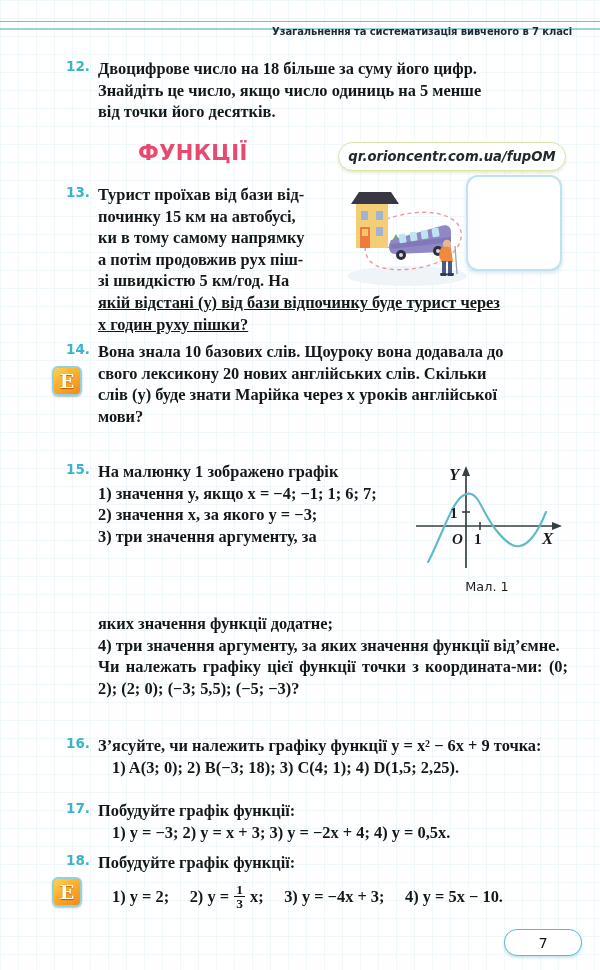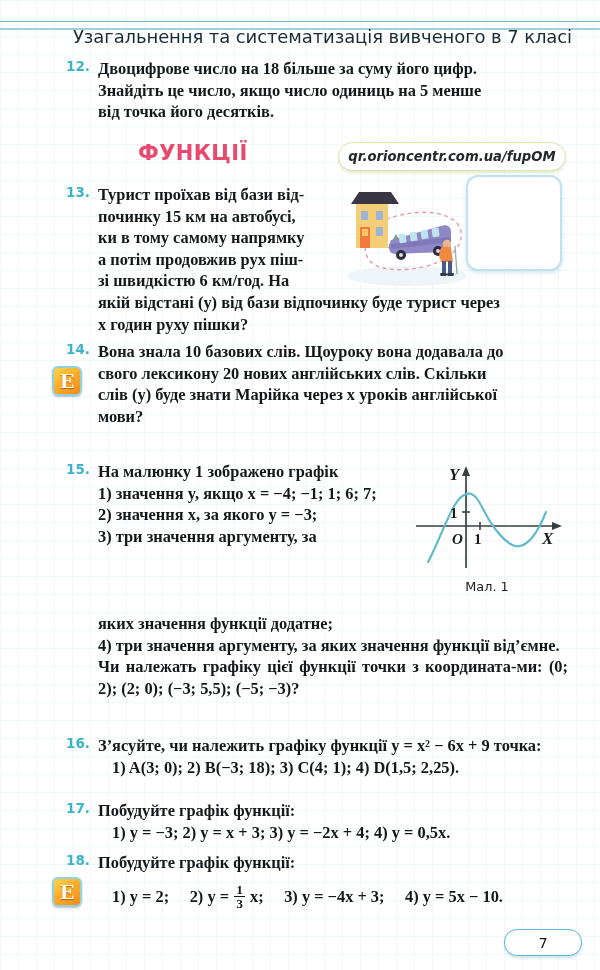--- a/index.html
+++ b/index.html
@@ -42,22 +42,22 @@
     position: absolute;
     top: 28px; left: 0; right: 0;
     height: 2px;
     background: #9fd0e0;
   }
   .header .title {
     position: absolute;
     top: 26px;
     right: 28px;
     font-family: "DejaVu Sans", sans-serif;
-    font-size: 18px;
-    font-weight: 400;
+    font-size: 10px;
+    font-weight: 700;
     color: #1d2a33;
     letter-spacing: -0.1px;
     white-space: nowrap;
   }
 
   
   .ex {
     position: absolute;
     display: block;
   }
@@ -233,21 +233,21 @@
     <div class="rule-top"></div>
     <div class="rule-bottom"></div>
     <div class="title">Узагальнення та систематизація вивченого в 7 класі</div>
   </div>
 
   <div class="ex" style="left:56px; top:58px; width:512px;">
     <div class="num">12.</div>
     <div class="body-txt" style="width:470px;">
       <div>Двоцифрове число на 18 більше за суму його цифр.</div>
       <div>Знайдіть це число, якщо число одиниць на 5 менше</div>
-      <div class="noj">від точка його десятків.</div>
+      <div class="noj">від точки його десятків.</div>
     </div>
   </div>
 
   <div class="section-head">ФУНКЦІЇ</div>
 
   <div class="qr-url">qr.orioncentr.com.ua/fupOM</div>
 
   <div class="illus">
     <svg viewBox="0 0 128 106" width="128" height="106" xmlns="http://www.w3.org/2000/svg">
       <ellipse cx="64" cy="94" rx="60" ry="10" fill="#eef4f8"></ellipse>
@@ -923,25 +923,25 @@
       </div>
   </div>
 
   <div class="ex" style="left:56px; top:184px; width:512px;">
     <div class="num">13.</div>
     <div class="body-txt" style="width:252px;">
       <div>Турист проїхав від бази від-</div>
       <div>починку 15 км на автобусі,</div>
       <div>ки в тому самому напрямку</div>
       <div>а потім продовжив рух піш-</div>
-      <div>зі швидкістю 6 км/год. На</div>
+      <div>зі швидкістю 5 км/год. На</div>
     </div>
   </div>
   <div class="ex" style="left:56px; top:292px; width:512px;">
-    <div class="body-txt" style="width:470px;">
+    <div class="body-txt" style="width:470px;text-decoration:underline;">
       <div>якій відстані (y) від бази відпочинку буде турист через</div>
       <div class="noj">x годин руху пішки?</div>
     </div>
   </div>
 
   <div class="ex" style="left:56px; top:341px; width:512px;">
     <div class="num">14.</div>
     <div class="body-txt" style="width:470px;">
       <div>Вона знала 10 базових слів. Щоуроку вона додавала до</div>
       <div>свого лексикону 20 нових англійських слів. Скільки</div>

